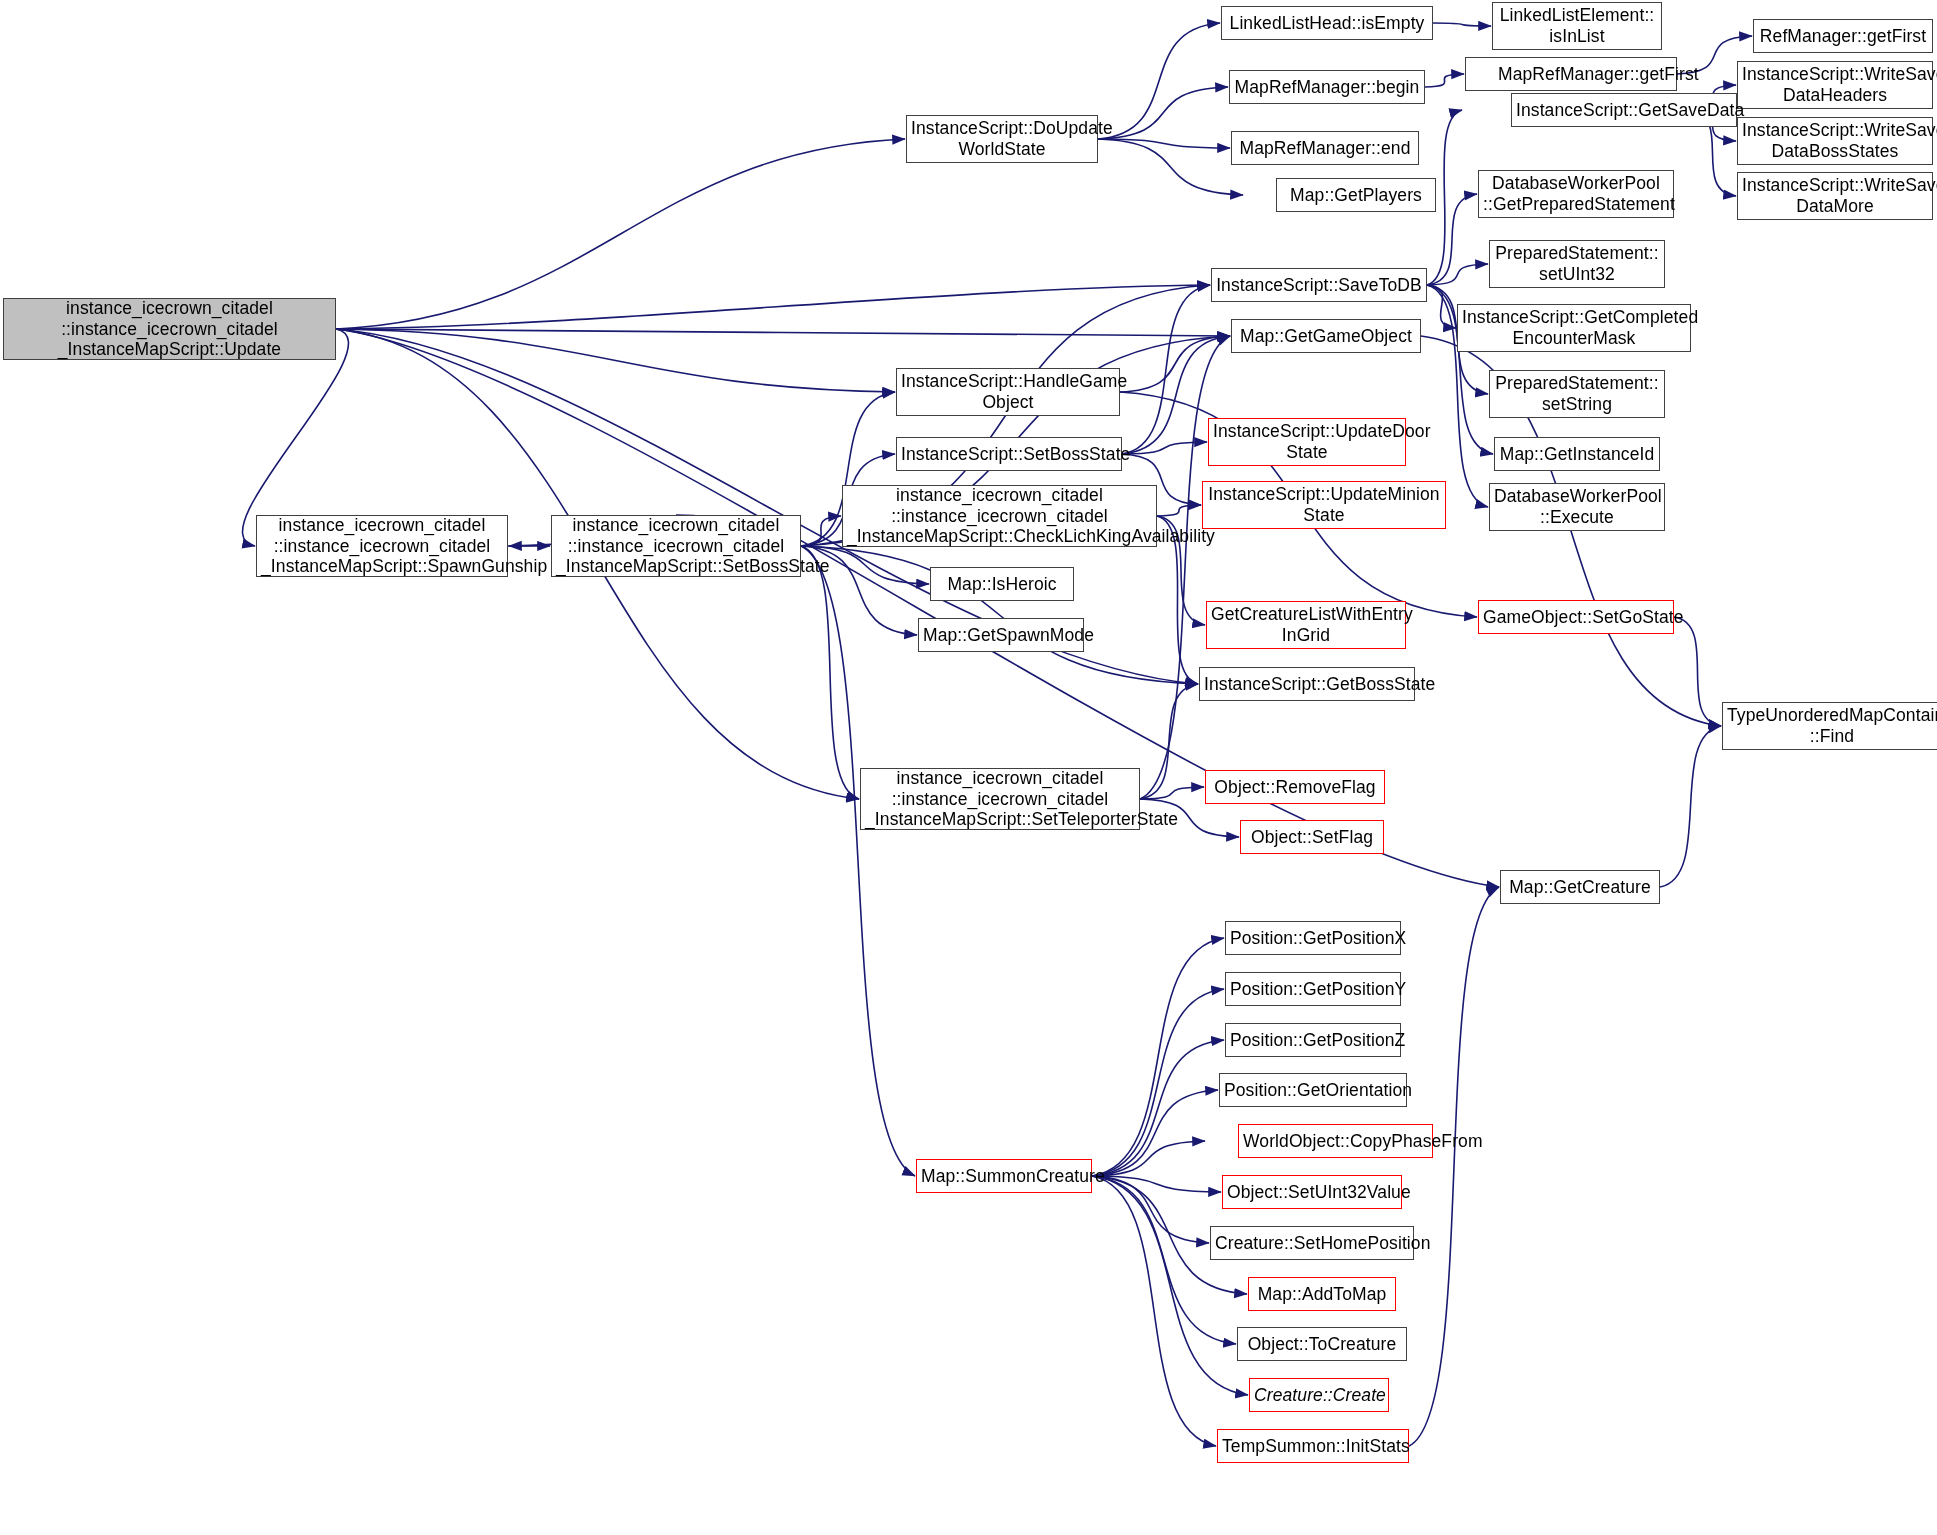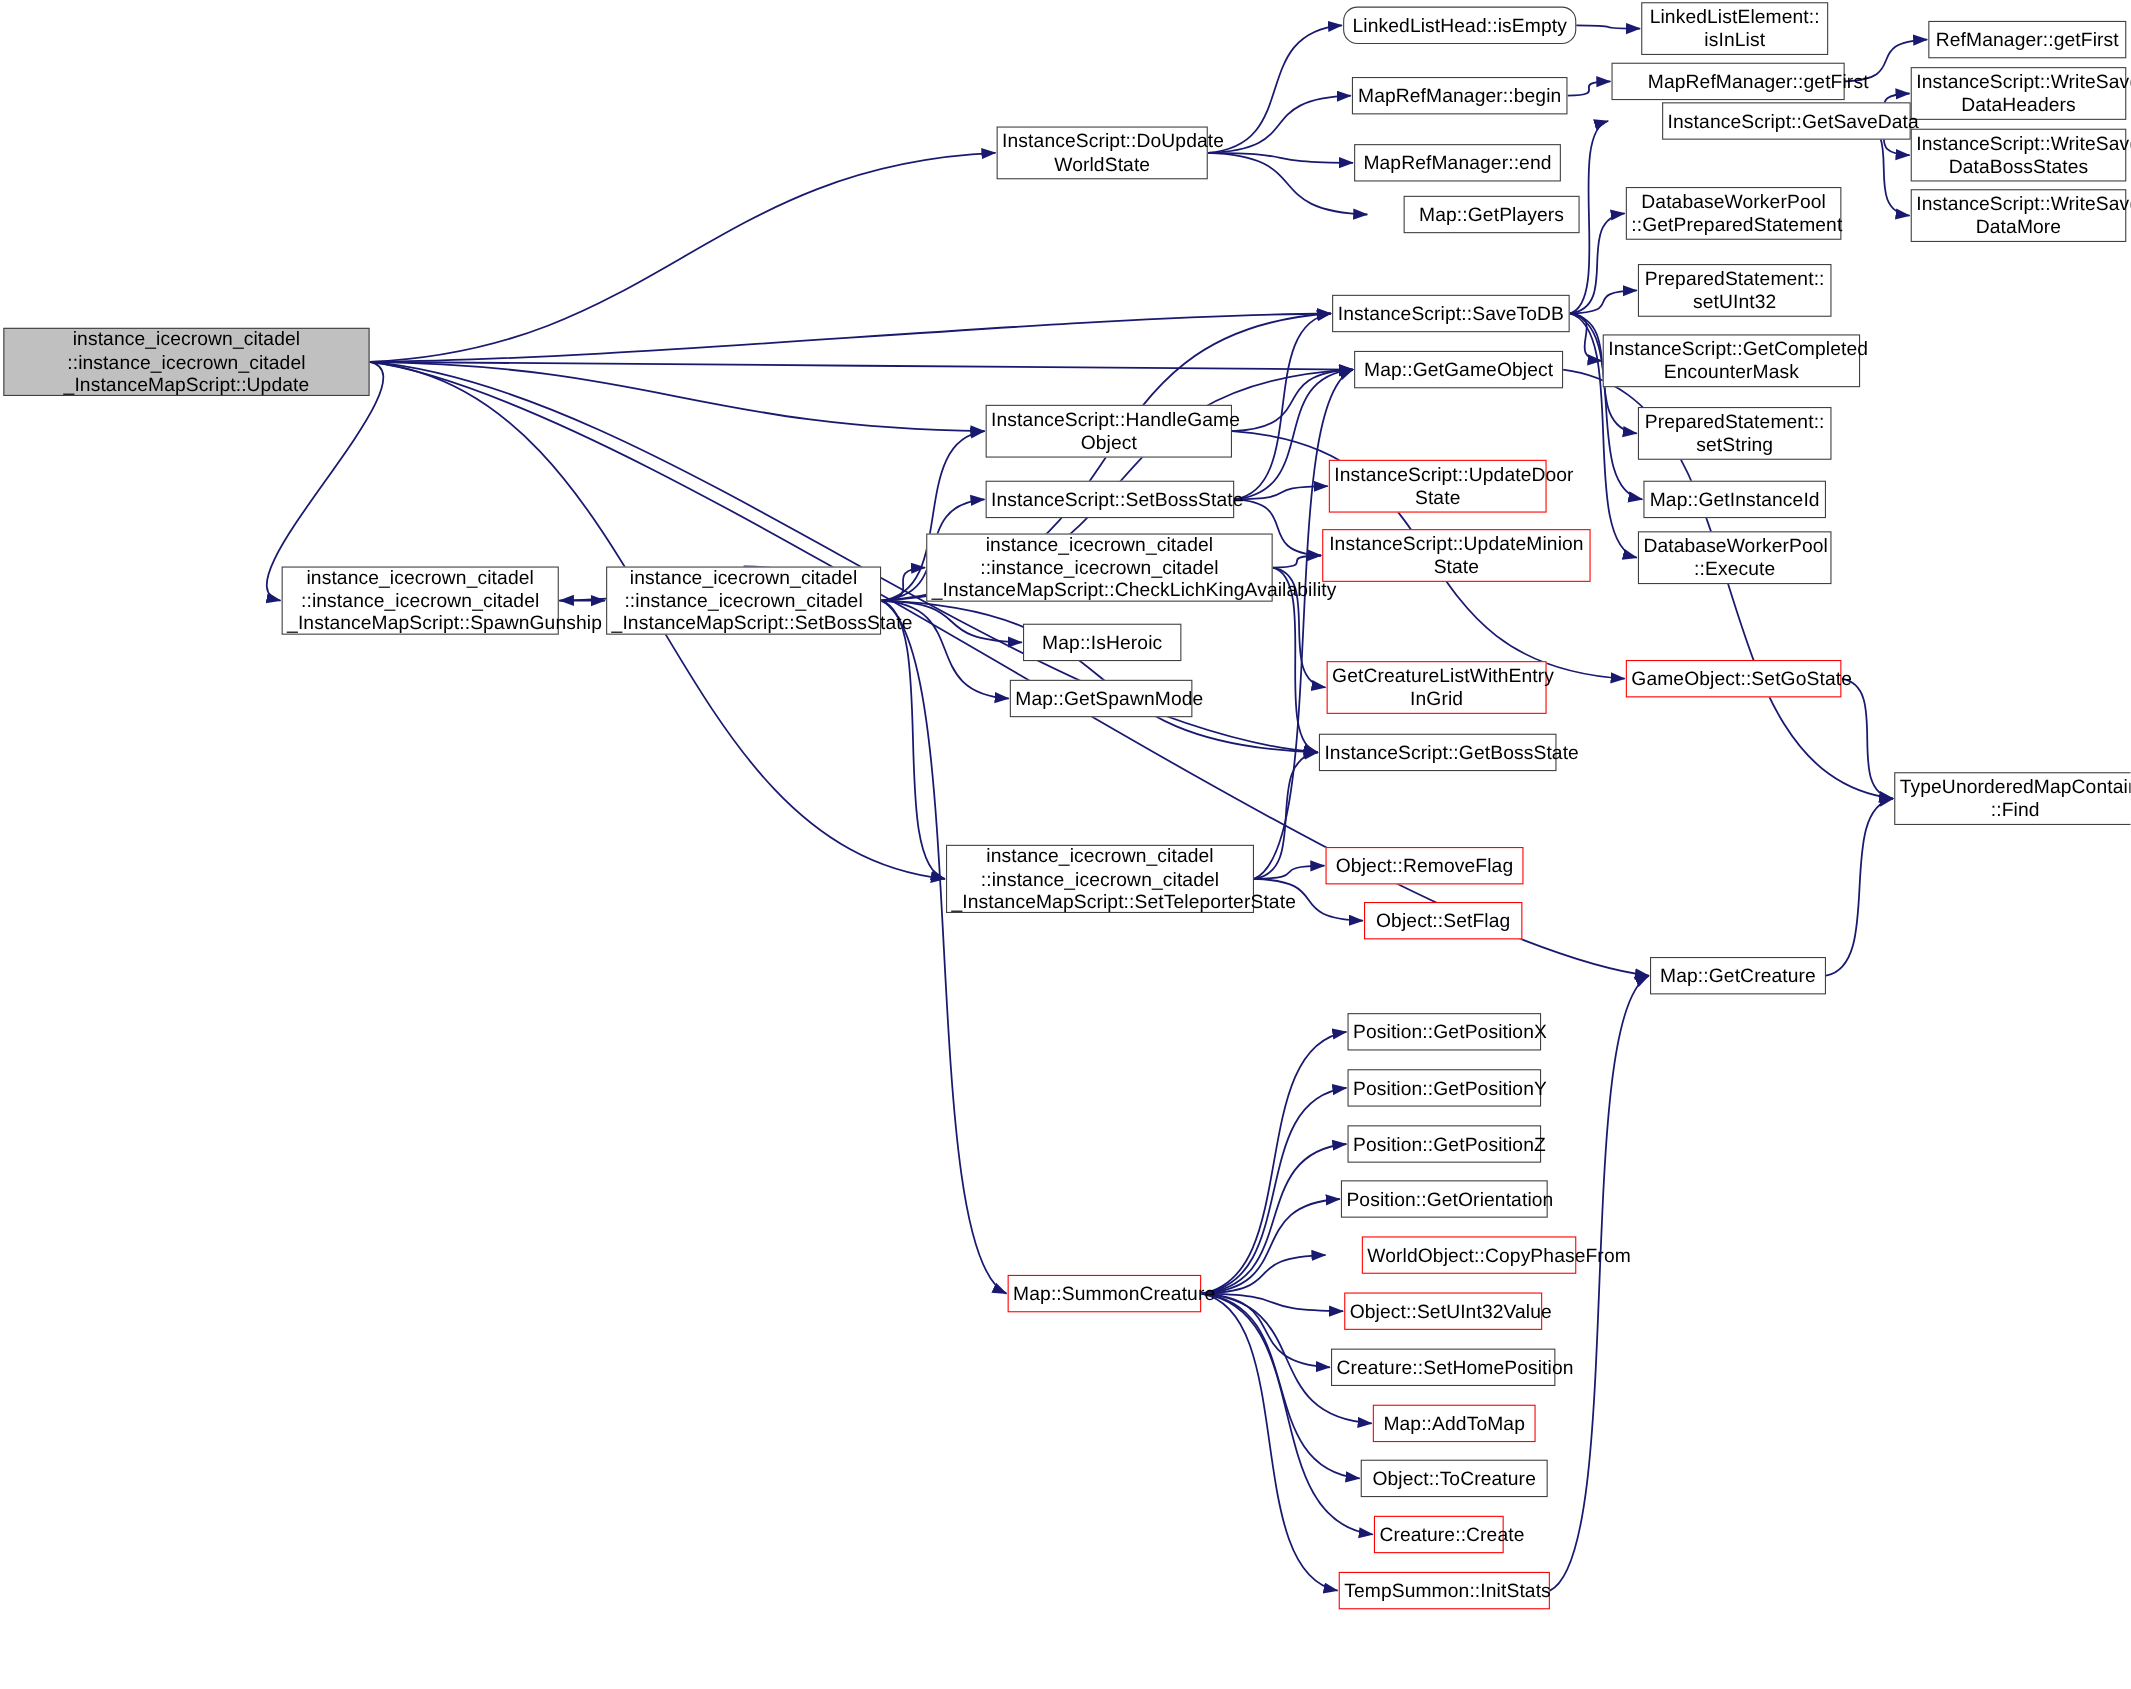--- a/index.html
+++ b/index.html
@@ -94,21 +94,21 @@
   <div id="node-layer">
       <div class="node root" style="left: 3px; top: 298px; width: 333px; height: 62px;">
         <span>instance_icecrown_citadel
 ::instance_icecrown_citadel
 _InstanceMapScript::Update</span>
       </div>
       <div class="node" style="left: 906px; top: 115px; width: 192px; height: 48px;">
         <span>InstanceScript::DoUpdate
 WorldState</span>
       </div>
-      <div class="node" style="left: 1221px; top: 6px; width: 212px; height: 34px; border-radius: 13px;">
+      <div class="node" style="left: 1221px; top: 6px; width: 212px; height: 34px;">
         <span>LinkedListHead::isEmpty</span>
       </div>
       <div class="node" style="left: 1229px; top: 70px; width: 196px; height: 34px;">
         <span>MapRefManager::begin</span>
       </div>
       <div class="node" style="left: 1231px; top: 131px; width: 188px; height: 34px;">
         <span>MapRefManager::end</span>
       </div>
       <div class="node" style="left: 1244px; top: 178px; width: 160px; height: 34px; margin-left: 32px;">
         <span>Map::GetPlayers</span>
@@ -251,21 +251,21 @@
       </div>
       <div class="node" style="left: 1210px; top: 1226px; width: 204px; height: 34px;">
         <span>Creature::SetHomePosition</span>
       </div>
       <div class="node red" style="left: 1248px; top: 1277px; width: 148px; height: 34px;">
         <span>Map::AddToMap</span>
       </div>
       <div class="node" style="left: 1237px; top: 1327px; width: 170px; height: 34px;">
         <span>Object::ToCreature</span>
       </div>
-      <div class="node red" style="left: 1249px; top: 1378px; width: 118px; height: 34px;">
+      <div class="node red" style="left: 1249px; top: 1378px; width: 140px; height: 34px; font-style: italic;">
         <span>Creature::Create</span>
       </div>
       <div class="node red" style="left: 1217px; top: 1429px; width: 192px; height: 34px;">
         <span>TempSummon::InitStats</span>
       </div>
       <div class="node red" style="left: 916px; top: 1159px; width: 176px; height: 34px;">
         <span>Map::SummonCreature</span>
       </div>
     </div>
 </div>

